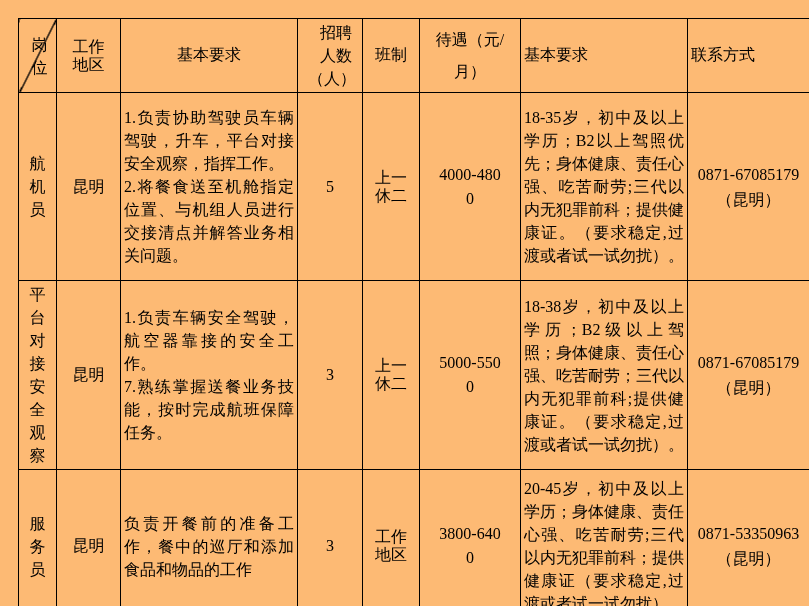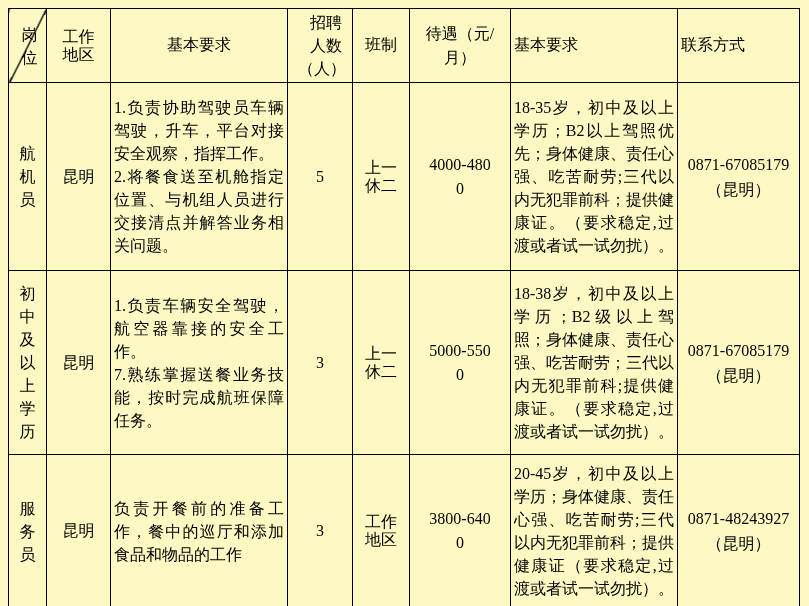--- a/index.html
+++ b/index.html
@@ -6,22 +6,22 @@
     margin: 0;
     padding: 0;
     background: #ffffff;
     font-family: "Liberation Serif", "DejaVu Serif", serif;
     color: #000000;
   }
   .page {
     width: 809px;
     height: 606px;
     box-sizing: border-box;
-    padding: 8px;
-    background: #fef9c3;
+    padding: 18px;
+    background: #fdba74;
     font-family: Liberation Serif, serif;
   }
   table.job-table {
     border-collapse: collapse;
     table-layout: fixed;
     width: 791px;
     font-size: 16px;
     color: #000000;
   }
   .job-table th, .job-table td {
@@ -41,21 +41,21 @@
     text-align: justify;
     text-justify: inter-ideograph;
     line-height: 23px;
     padding: 2px 6px;
     white-space: pre-line;
   }
   
   .w1 { display: inline-block; width: 24px; line-height: 23px; }   
   .w2 { display: inline-block; width: 36px; line-height: 18px; }   
   .whc { display: inline-block; width: 44px; line-height: 23px; text-align: right; }  
-  .wsalh { display: inline-block; width: 72px; line-height: 24px; }
+  .wsalh { display: inline-block; width: 72px; line-height: 32px; }
   .wsal {
     display: inline-block;
     max-width: 64px;
     line-height: 24px;
     word-break: break-all;
   }
   .contact-cell { line-height: 25px; }
   
   .diag {
     background-image: linear-gradient(to bottom right,
@@ -100,36 +100,36 @@
       <td class="just">1.负责协助驾驶员车辆驾驶，升车，平台对接安全观察，指挥工作。
 2.将餐食送至机舱指定位置、与机组人员进行交接清点并解答业务相关问题。</td>
       <td class="c">5</td>
       <td class="c"><span class="w2">上一休二</span></td>
       <td class="c"><span class="wsal">4000-4800</span></td>
       <td class="just">18-35岁，初中及以上学历；B2以上驾照优先；身体健康、责任心强、吃苦耐劳;三代以内无犯罪前科；提供健康证。（要求稳定,过渡或者试一试勿扰）。</td>
       <td class="c contact-cell"><span>0871-67085179</span><br><span>（昆明）</span></td>
     </tr>
 
     <tr style="height:184px">
-      <td class="c"><span class="w1">初中及以上学历</span></td>
+      <td class="c"><span class="w1">平台对接安全观察</span></td>
       <td class="c"><span class="w2">昆明</span></td>
       <td class="just">1.负责车辆安全驾驶，航空器靠接的安全工作。
 7.熟练掌握送餐业务技能，按时完成航班保障任务。</td>
       <td class="c">3</td>
       <td class="c"><span class="w2">上一休二</span></td>
       <td class="c"><span class="wsal">5000-5500</span></td>
       <td class="just">18-38岁，初中及以上学历；B2级以上驾照；身体健康、责任心强、吃苦耐劳；三代以内无犯罪前科;提供健康证。（要求稳定,过渡或者试一试勿扰）。</td>
       <td class="c contact-cell"><span>0871-67085179</span><br><span>（昆明）</span></td>
     </tr>
 
     <tr style="height:153px">
       <td class="c"><span class="w1">服务员</span></td>
       <td class="c"><span class="w2">昆明</span></td>
       <td class="just">负责开餐前的准备工作，餐中的巡厅和添加食品和物品的工作</td>
       <td class="c">3</td>
       <td class="c"><span class="w2">工作地区</span></td>
       <td class="c"><span class="wsal">3800-6400</span></td>
       <td class="just">20-45岁，初中及以上学历；身体健康、责任心强、吃苦耐劳;三代以内无犯罪前科；提供健康证（要求稳定,过渡或者试一试勿扰）。</td>
-      <td class="c contact-cell"><span>0871-48243927</span><br><span>（昆明）</span></td>
+      <td class="c contact-cell"><span>0871-53350963</span><br><span>（昆明）</span></td>
     </tr>
   </tbody>
     </table>
 </div>
 
 </body></html>

